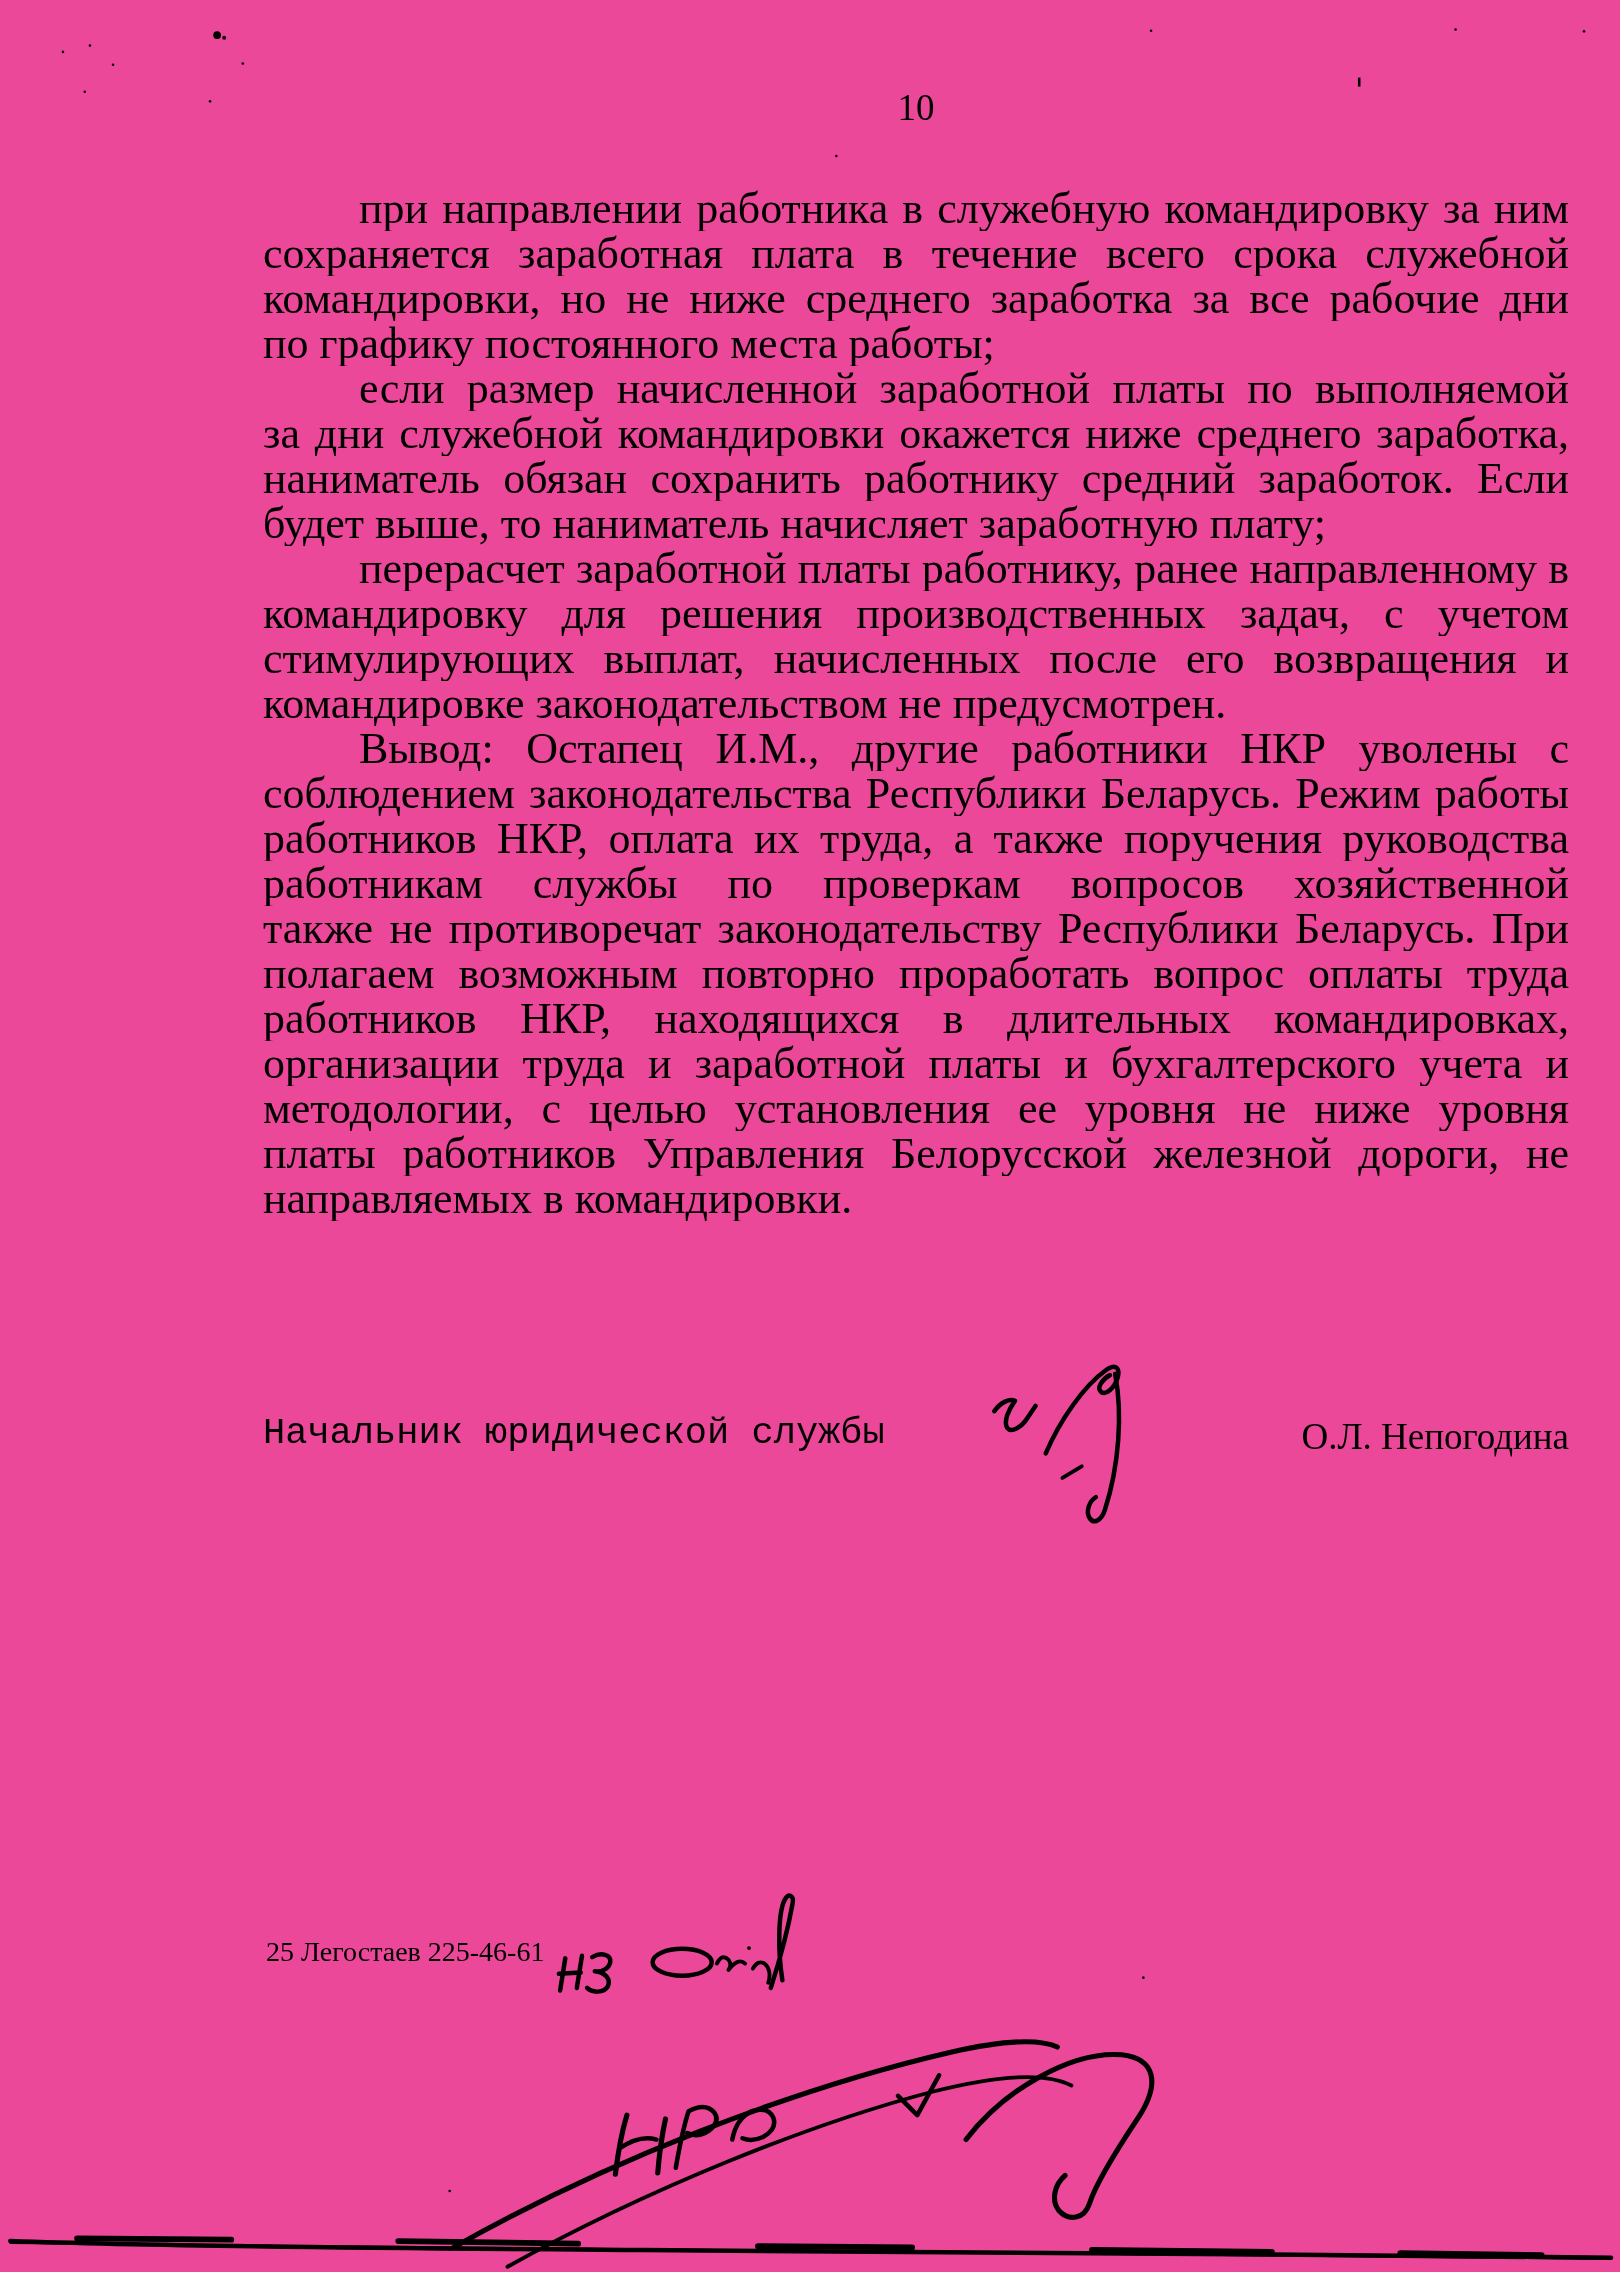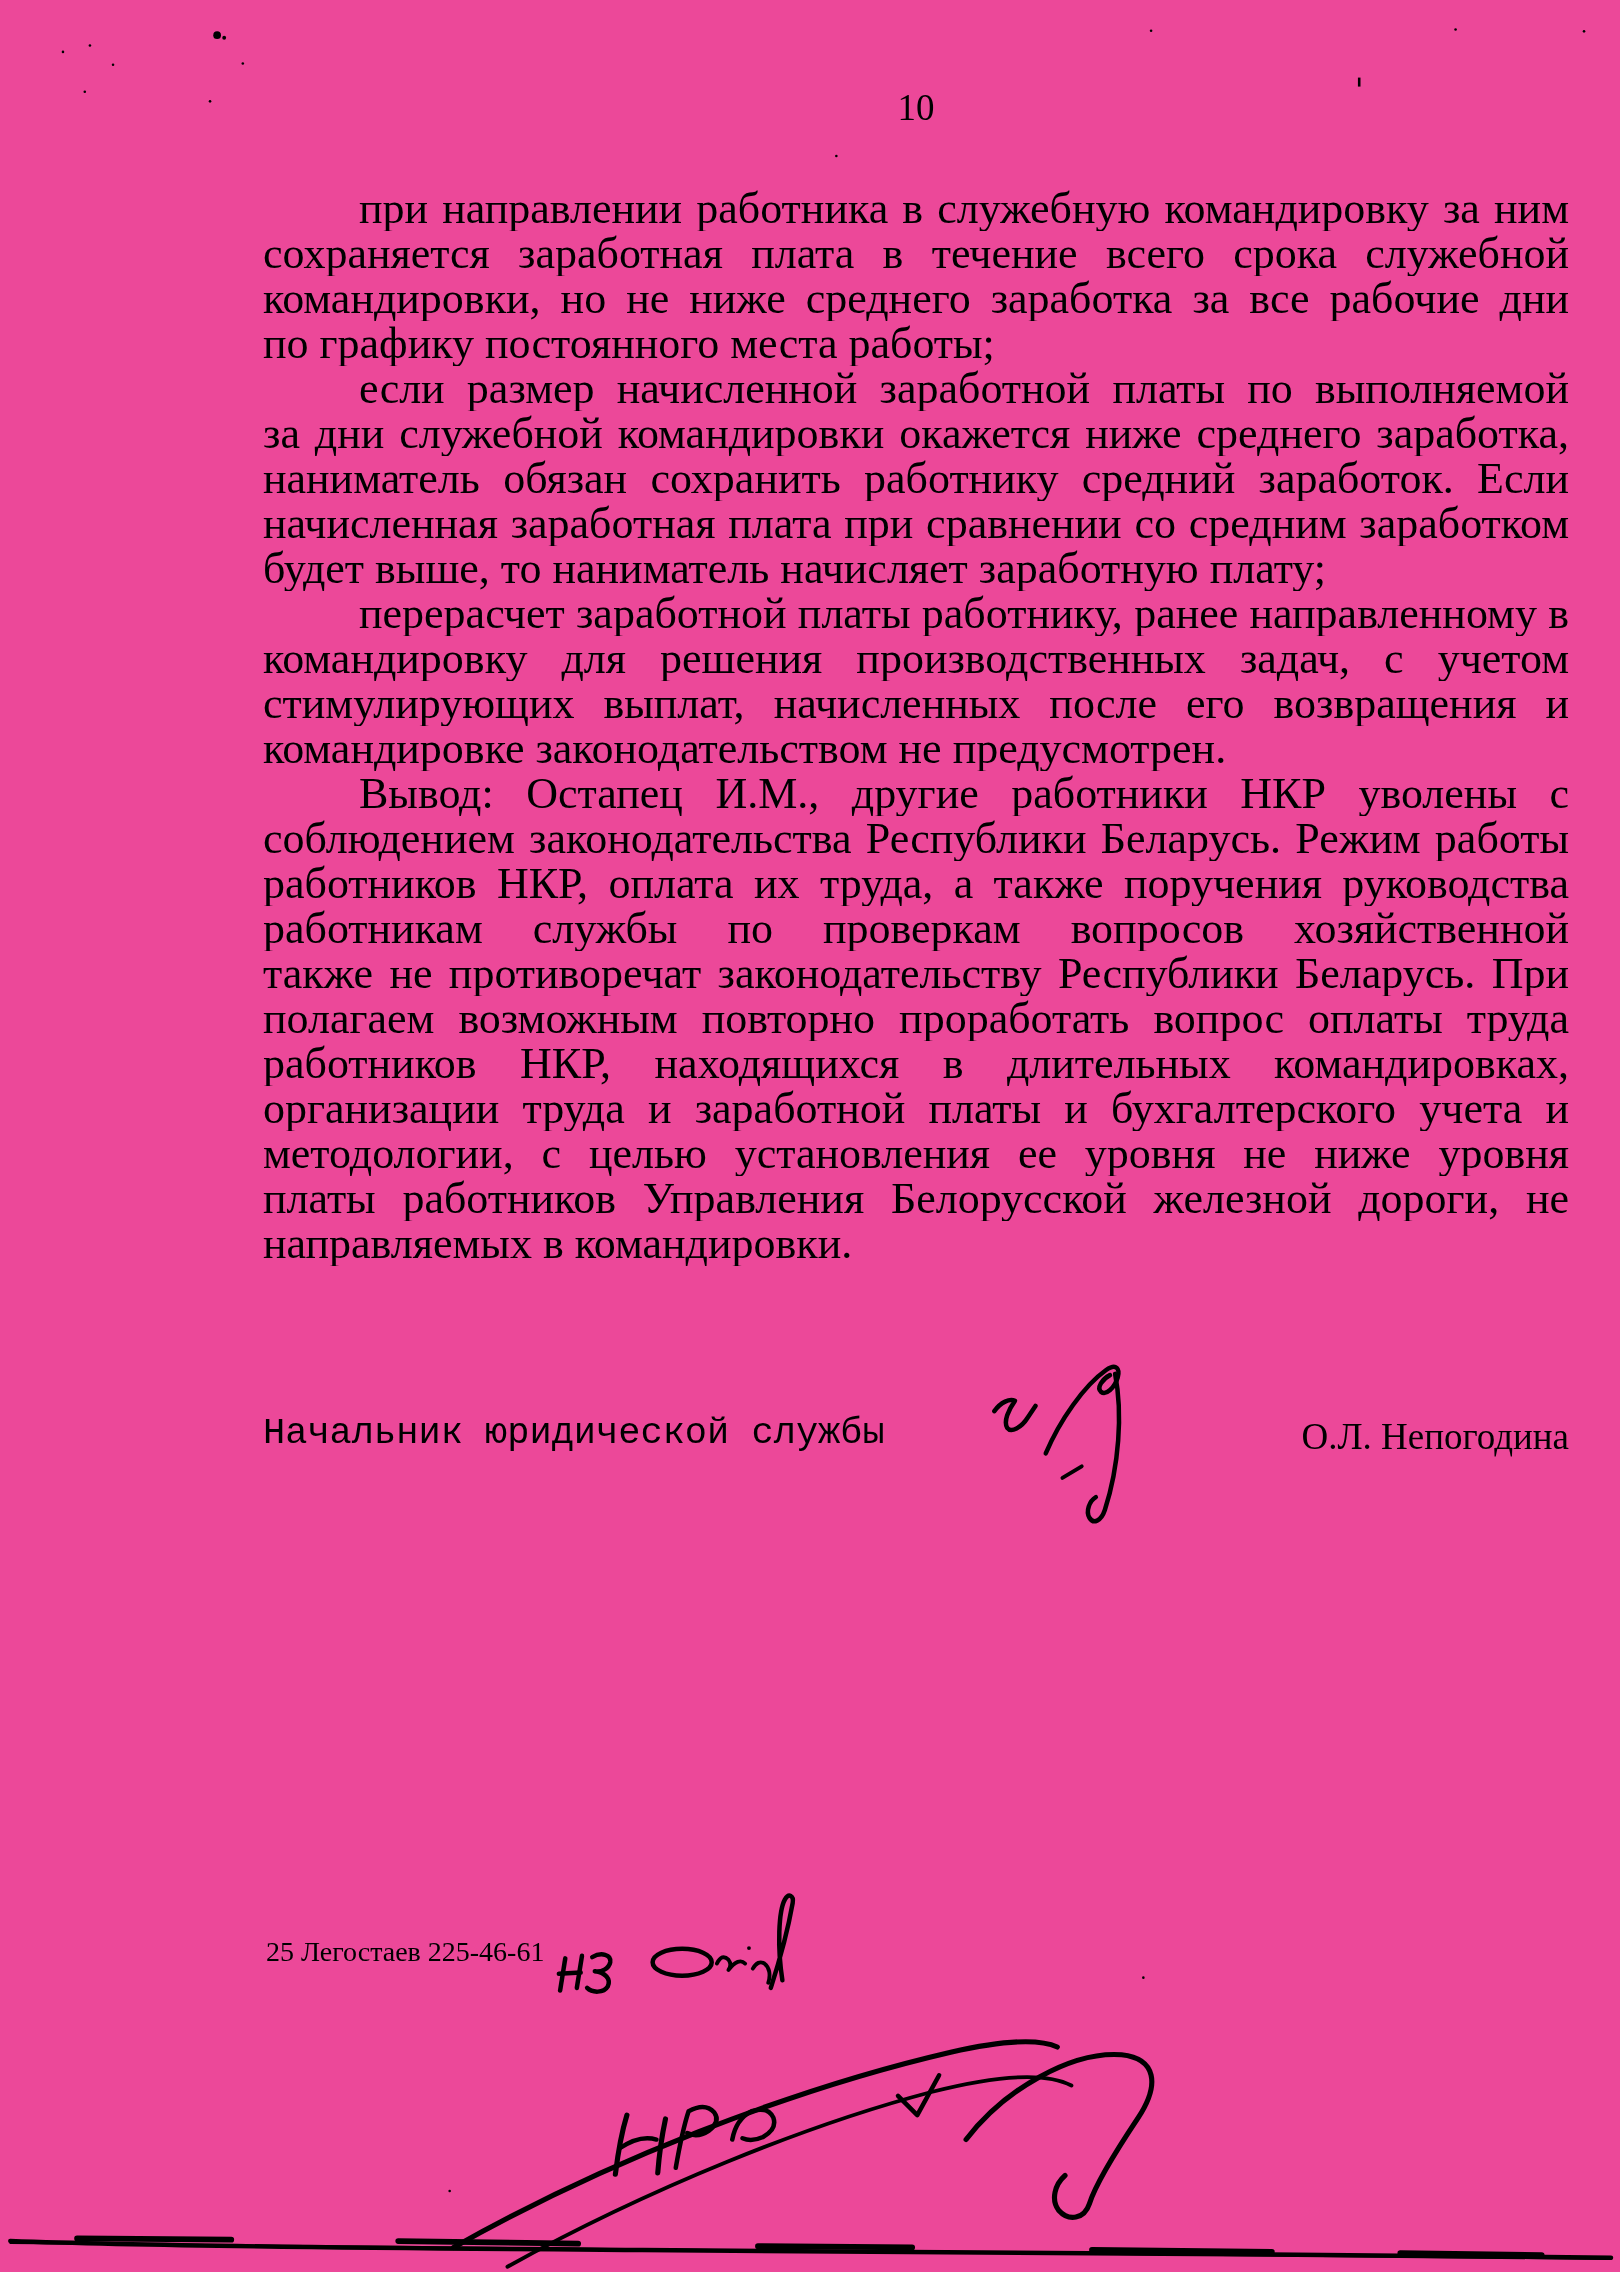--- a/index.html
+++ b/index.html
@@ -64,21 +64,20 @@
       <div class="paragraph">
         <div class="text-line first-line">при направлении работника в служебную командировку за ним</div>
         <div class="text-line">сохраняется заработная плата в течение всего срока служебной</div>
         <div class="text-line">командировки, но не ниже среднего заработка за все рабочие дни недели</div>
         <div class="text-line last-line">по графику постоянного места работы;</div>
       </div>
       <div class="paragraph">
         <div class="text-line first-line">если размер начисленной заработной платы по выполняемой работе</div>
         <div class="text-line">за дни служебной командировки окажется ниже среднего заработка, то</div>
         <div class="text-line">наниматель обязан сохранить работнику средний заработок. Если</div>
-        <div class="text-line">начисленная заработная плата при сравнении со средним заработком</div>
         <div class="text-line last-line">будет выше, то наниматель начисляет заработную плату;</div>
       </div>
       <div class="paragraph">
         <div class="text-line first-line">перерасчет заработной платы работнику, ранее направленному в</div>
         <div class="text-line">командировку для решения производственных задач, с учетом</div>
         <div class="text-line">стимулирующих выплат, начисленных после его возвращения и</div>
         <div class="text-line last-line">командировке законодательством не предусмотрен.</div>
       </div>
       <div class="paragraph">
         <div class="text-line first-line">Вывод: Остапец И.М., другие работники НКР уволены с</div>

